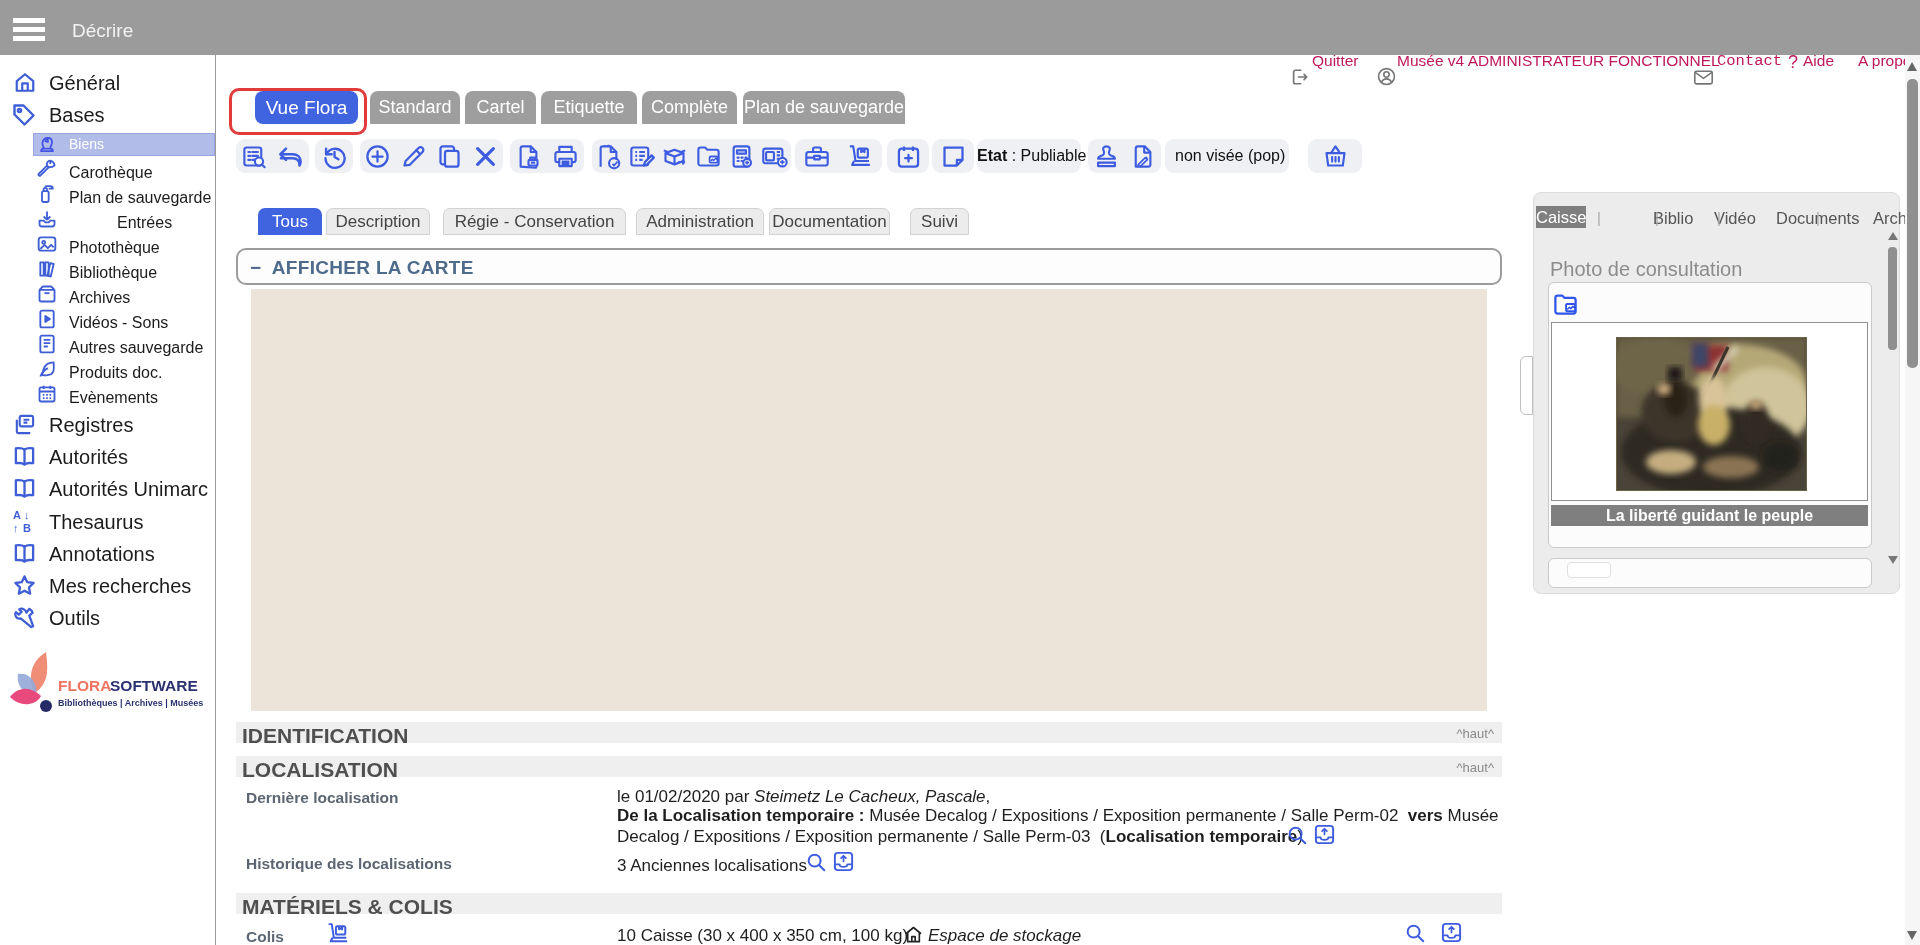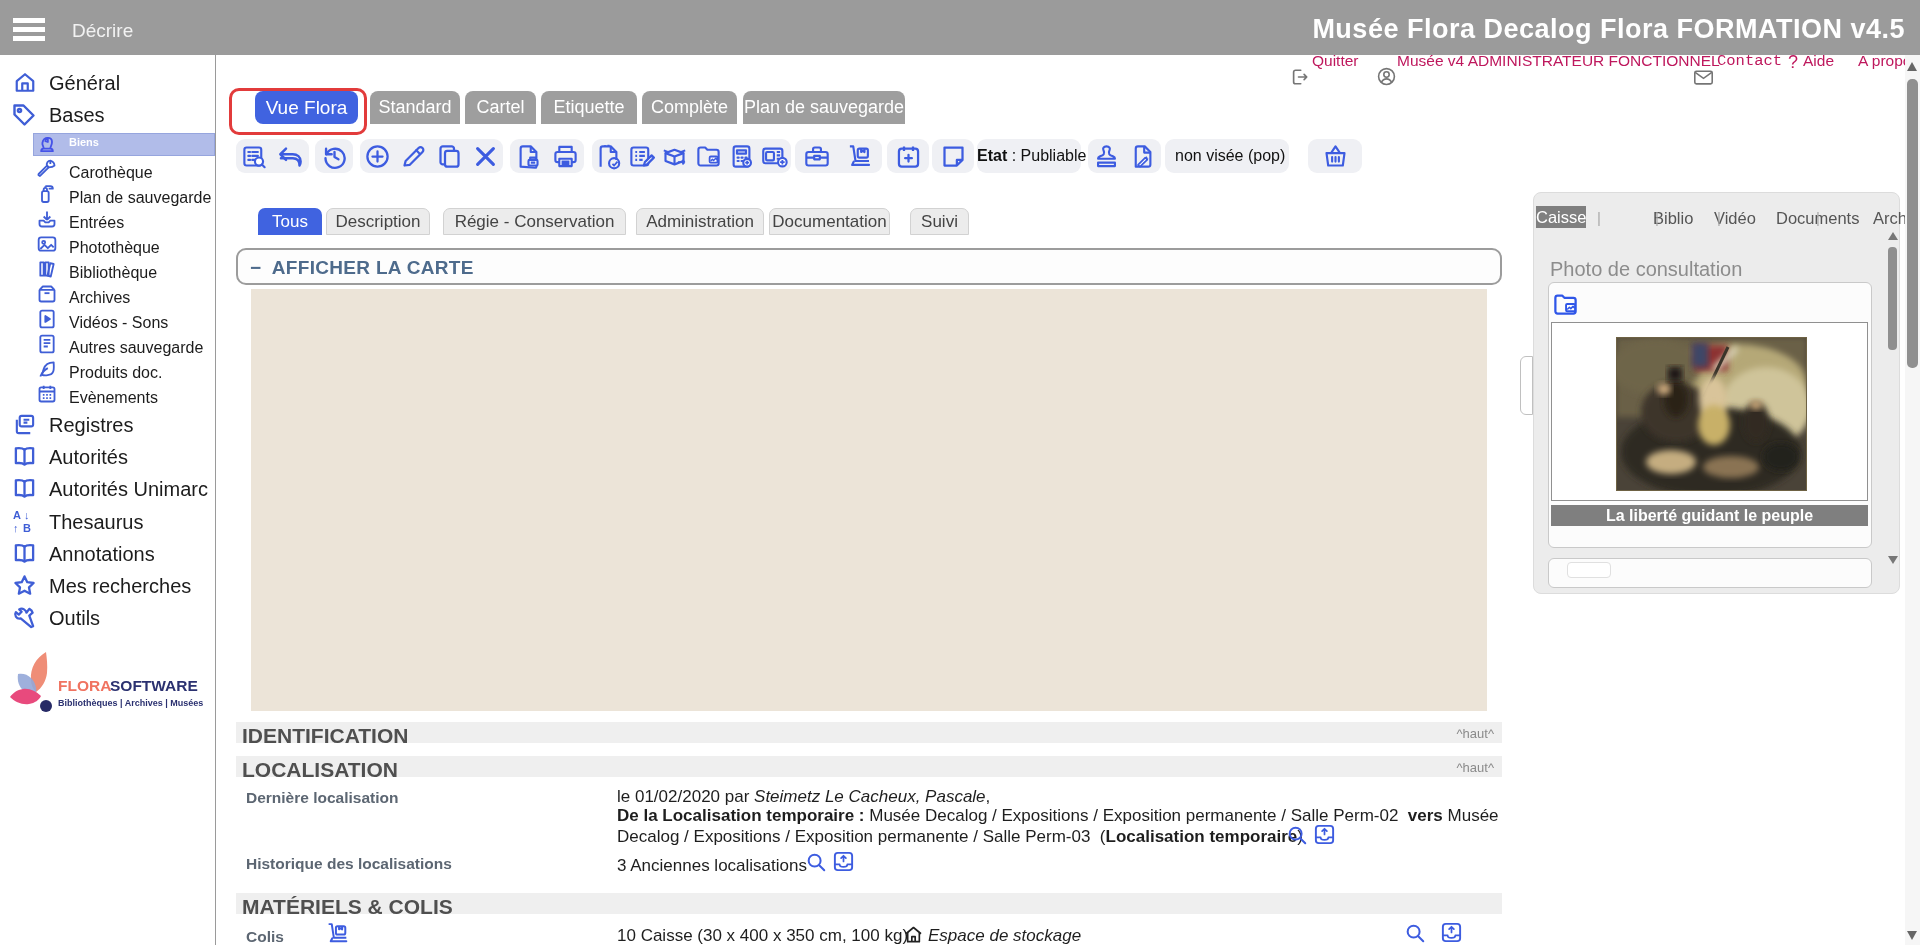--- a/index.html
+++ b/index.html
@@ -6,21 +6,21 @@
 .abs{position:absolute;}
 #header{left:0;top:0;width:1920px;height:55px;background:#9b9b9b;}
 #header .bar{position:absolute;left:13px;width:32px;height:5px;background:#fff;}
 #htitle{position:absolute;right:15px;top:14px;font-size:27px;font-weight:bold;color:#fff;letter-spacing:0.5px;}
 #decrire{position:absolute;left:72px;top:20px;font-size:19px;color:#f2f2f2;}
 #sidebar{left:0;top:55px;width:216px;height:890px;background:#fff;border-right:1px solid #9a9a9a;box-sizing:border-box;}
 .nav1{position:absolute;left:49px;font-size:20px;color:#1c1c1c;white-space:nowrap;}
 .nav2{position:absolute;left:69px;font-size:16px;color:#1c1c1c;white-space:nowrap;}
 .nicon{position:absolute;}
 #biensrow{position:absolute;left:33px;top:133px;width:182px;height:23px;background:#b1bce9;border:1px solid #96a5de;box-sizing:border-box;}
-#biens{position:absolute;left:69px;top:136px;font-size:11px;font-weight:bold;color:#fff;}
+#biens{position:absolute;left:69px;top:136px;font-size:14px;font-weight:normal;color:#fff;}
 
 .toplink{position:absolute;top:52px;font-size:15.5px;color:#be185d;white-space:nowrap;}
 
 .tab1{position:absolute;top:91px;height:33px;background:#9e9e9e;color:#fff;font-size:18px;text-align:center;line-height:33px;border-radius:8px 8px 0 0;white-space:nowrap;}
 #tabactive{position:absolute;left:255px;top:91px;width:103px;height:33px;background:#4063e0;color:#fff;font-size:19px;text-align:center;line-height:33px;border-radius:8px;}
 #redbox{position:absolute;left:229px;top:88px;width:132px;height:41px;border:3px solid #e23b3b;border-radius:10px;}
 
 .tg{position:absolute;top:139px;height:34px;background:#eff0f4;border-radius:9px;display:flex;align-items:center;justify-content:space-around;}
 .tg svg{display:block;}
 
@@ -52,31 +52,30 @@
 .arr{position:absolute;width:0;height:0;}
 #rscrollthumb{position:absolute;left:1888px;top:247px;width:9px;height:103px;background:#8f8f8f;border-radius:4px;}
 #handle{position:absolute;left:1520px;top:356px;width:13px;height:59px;background:#fff;border:1px solid #c0c0c0;border-radius:6px 0 0 6px;box-sizing:border-box;}
 </style></head>
 <body>
 <div class="abs" id="header">
   <div class="bar" style="top:18px"></div>
     <div class="bar" style="top:27px"></div>
     <div class="bar" style="top:36px"></div>
   <div id="decrire">Décrire</div>
-  <div id="htitle">Musée Flora Decalog Flora FORMATION v4.5</div>
 </div>
 <div class="abs" id="sidebar"></div>
 <div id="biensrow"></div>
 <div id="biens">Biens</div>
 <div id="sidetexts">
 <div class="nav1" style="top:72px;">Général</div>
 <div class="nav1" style="top:104px;">Bases</div>
 <div class="nav2" style="top:164px;">Carothèque</div>
 <div class="nav2" style="top:189px;">Plan de sauvegarde</div>
-<div class="nav2" style="top:214px;">Entrées</div>
+<div class="nav2" style="top:214px;margin-left:48px;">Entrées</div>
 <div class="nav2" style="top:239px;">Photothèque</div>
 <div class="nav2" style="top:264px;">Bibliothèque</div>
 <div class="nav2" style="top:289px;">Archives</div>
 <div class="nav2" style="top:314px;">Vidéos - Sons</div>
 <div class="nav2" style="top:339px;">Autres sauvegarde</div>
 <div class="nav2" style="top:364px;">Produits doc.</div>
 <div class="nav2" style="top:389px;">Evènements</div>
 <div class="nav1" style="top:414px;">Registres</div>
 <div class="nav1" style="top:446px;">Autorités</div>
 <div class="nav1" style="top:478px;">Autorités Unimarc</div>

